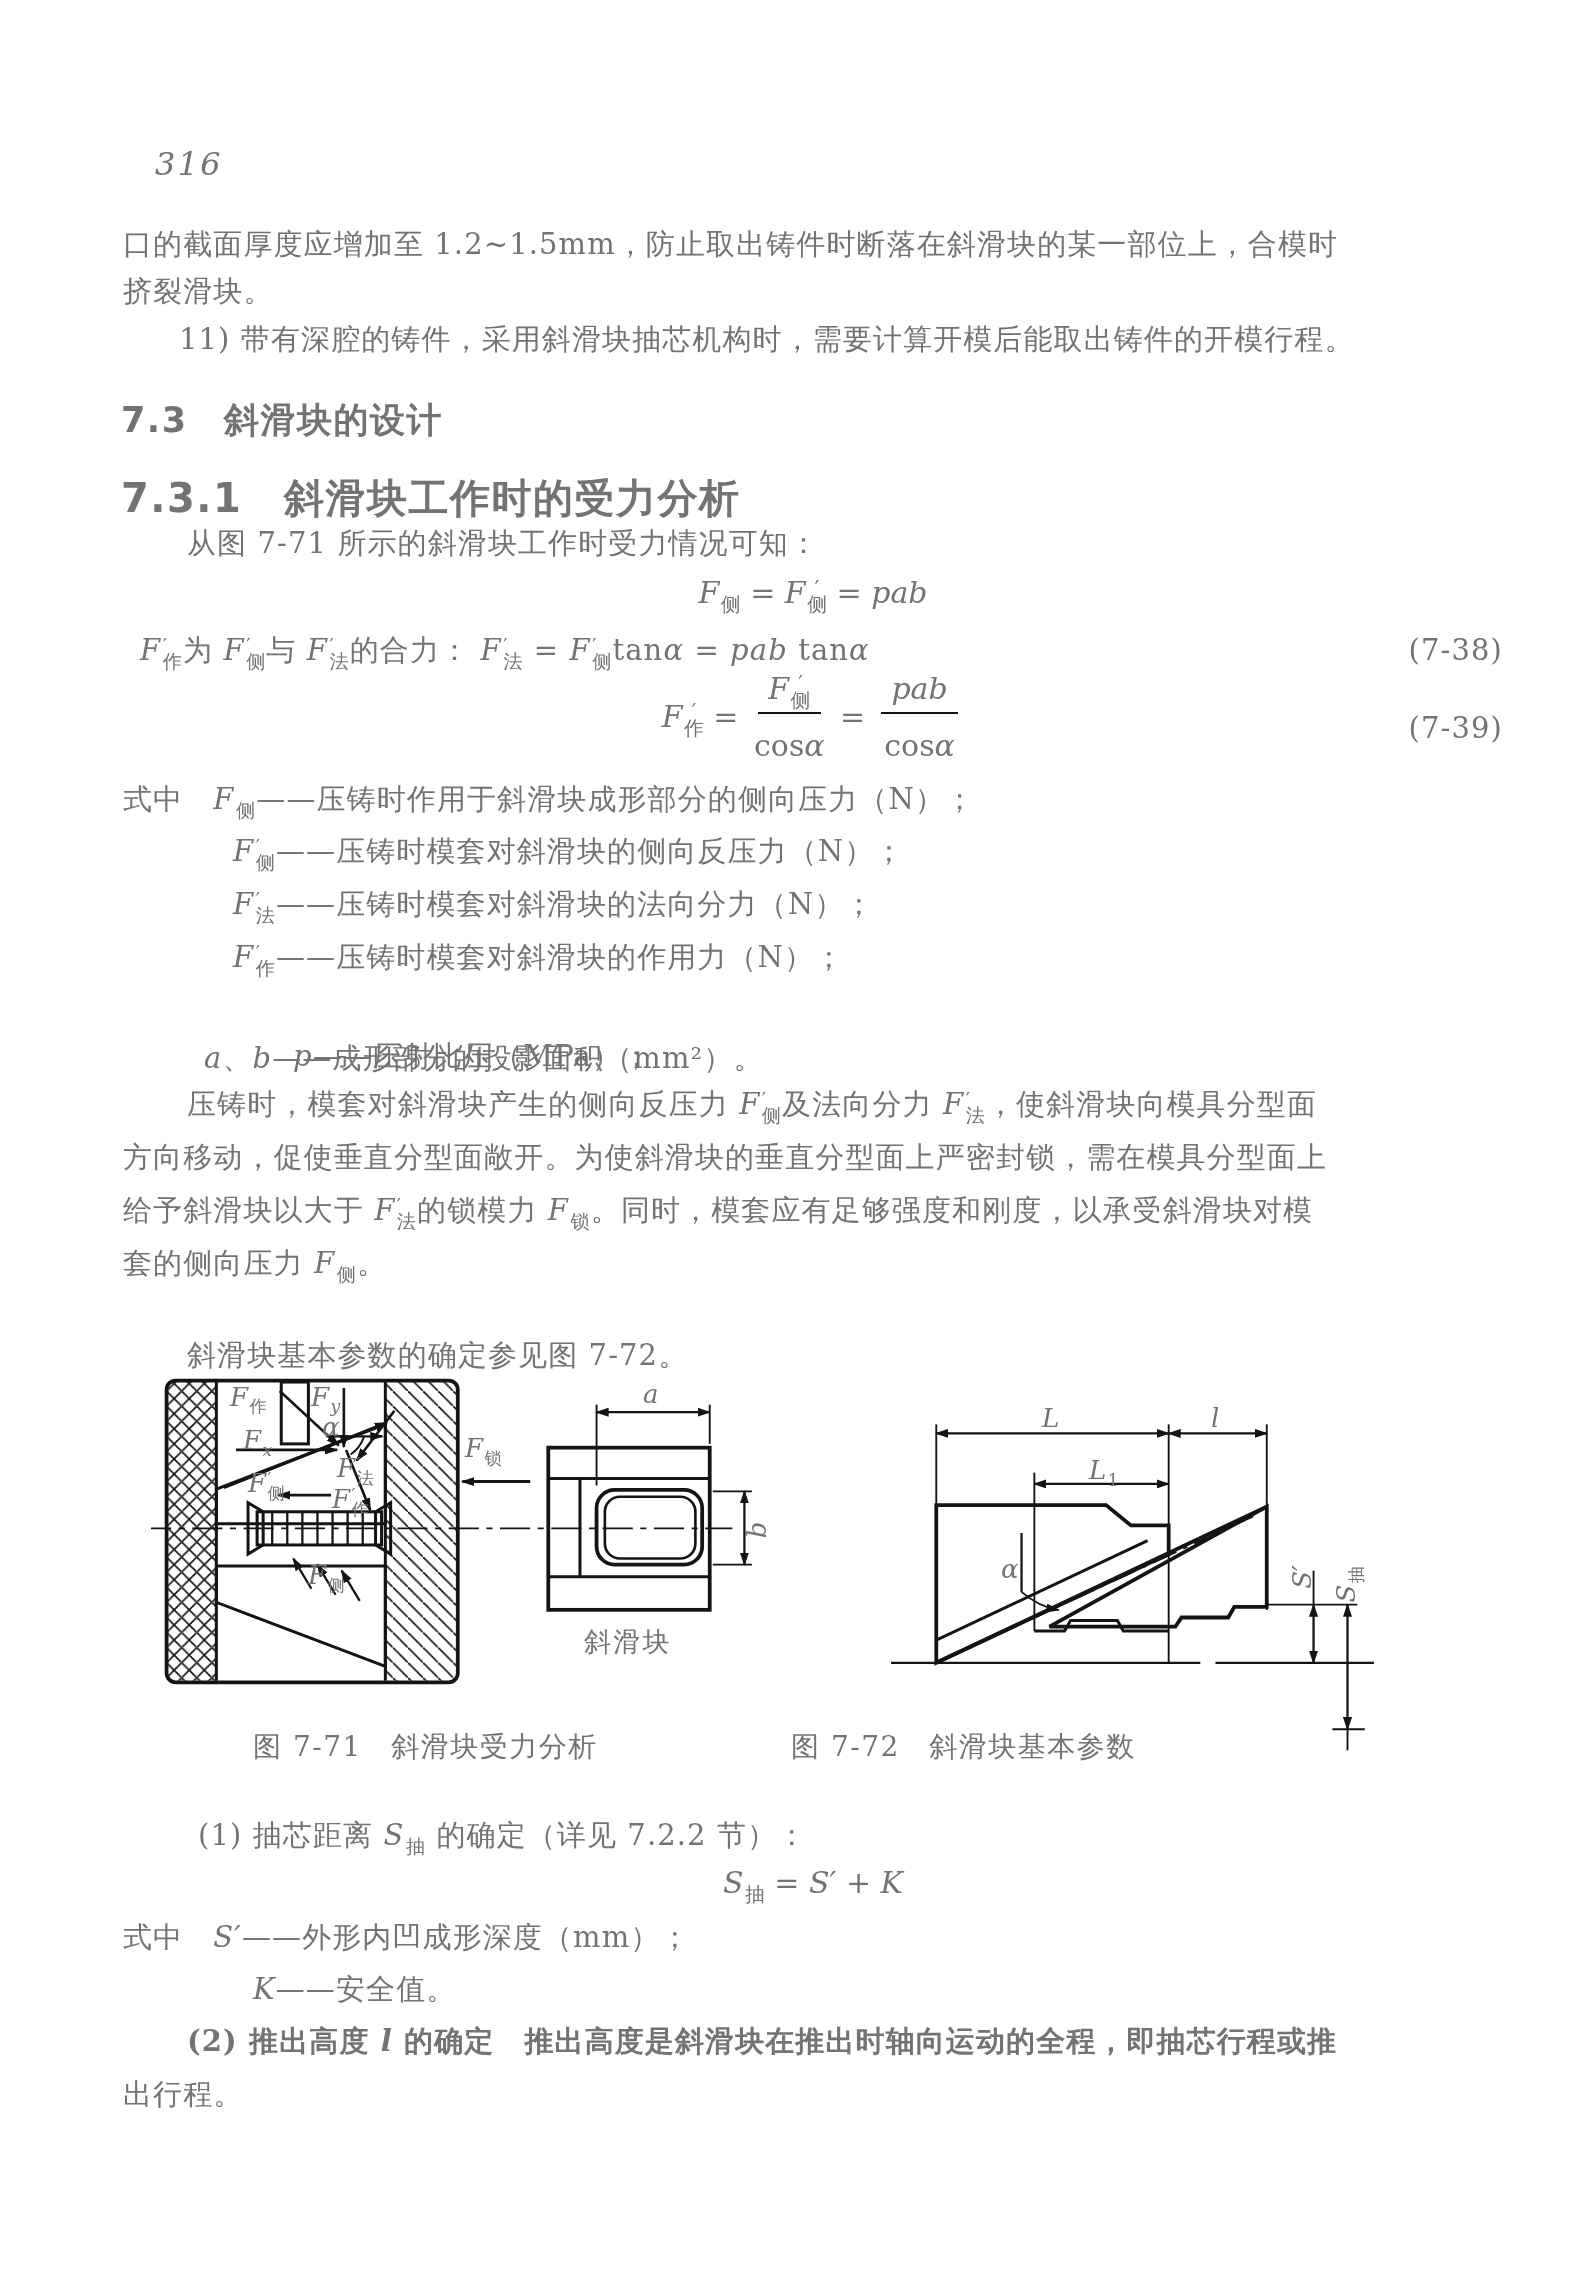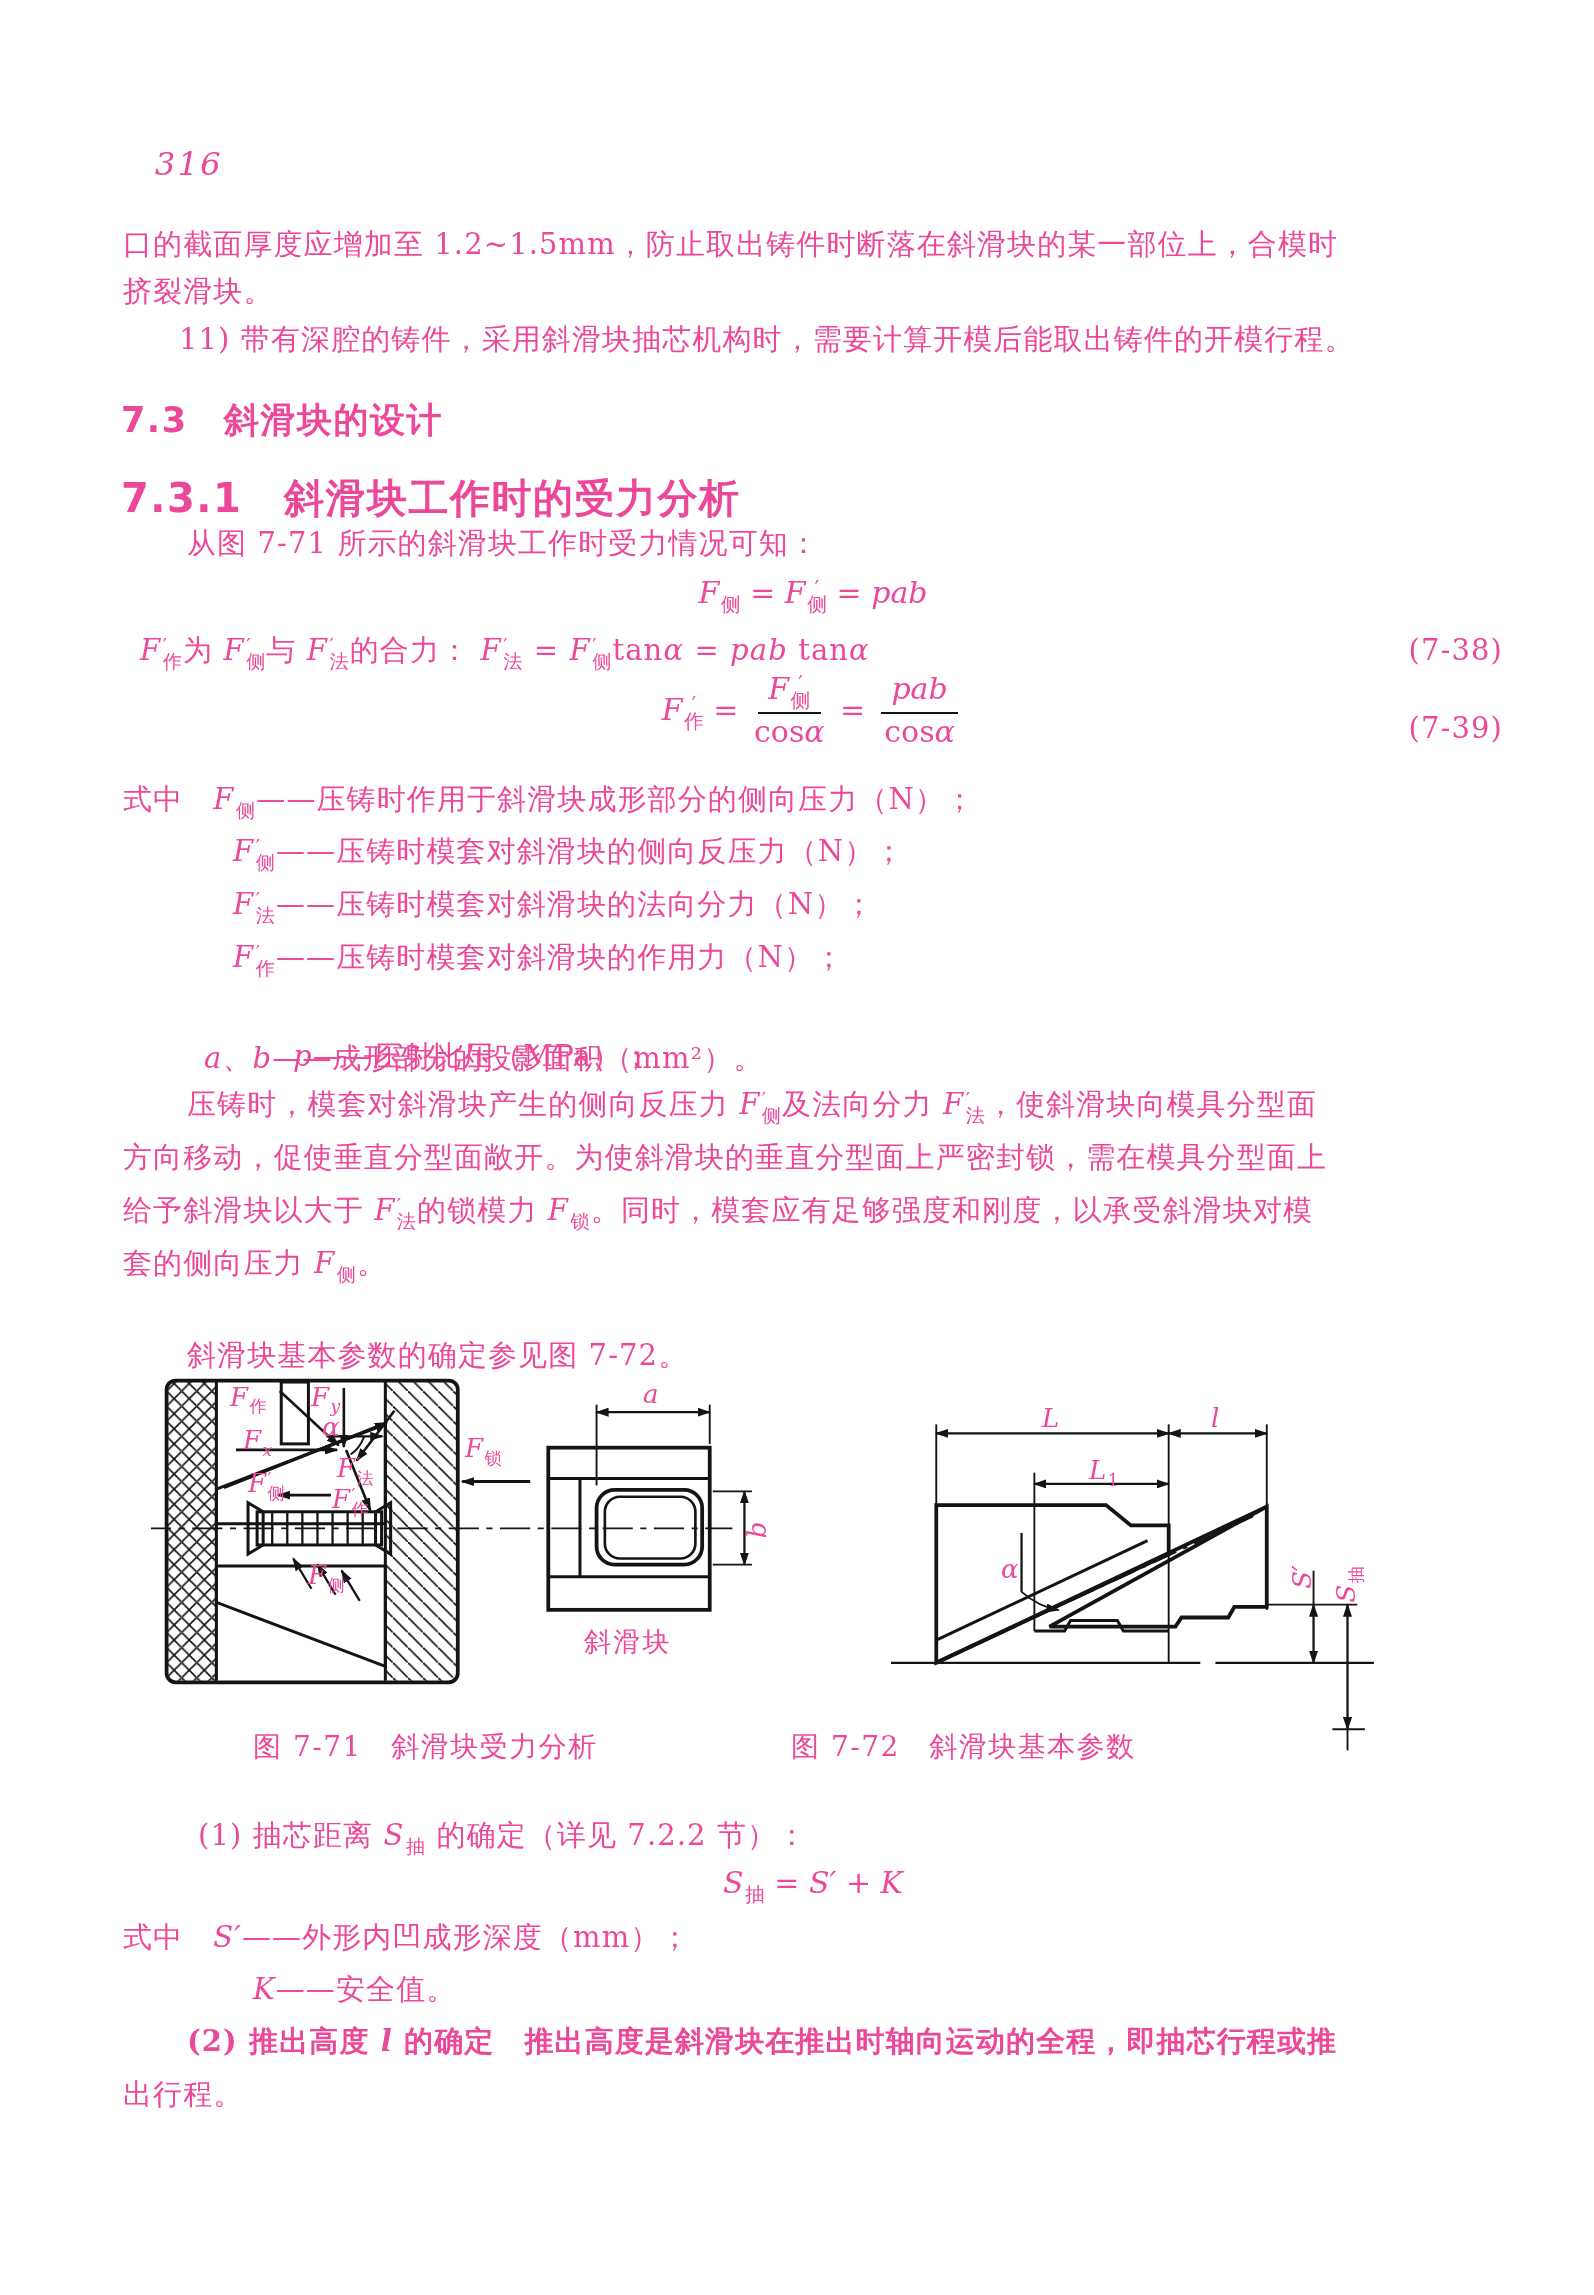--- a/index.html
+++ b/index.html
@@ -1,34 +1,34 @@
 <!DOCTYPE html>
 <html style="font-size:12px"><head>
 <meta charset="utf-8">
 <style>
   html,body{margin:0;padding:0;background:#e8e8e8;}
-  .page{position:relative;width:1595px;height:2295px;background:#ffffff;color:#ec4899;
+  .page{position:relative;width:1595px;height:2295px;background:#ffffff;color:#737373;
         font-family:"DejaVu Serif","Liberation Serif",serif;overflow:hidden;}
   .ln{position:absolute;white-space:nowrap;font-size:29px;letter-spacing:1.1px;line-height:1.2;}
   .hd1{font-family:"DejaVu Sans","Liberation Sans",sans-serif;font-weight:bold;font-size:35px;letter-spacing:1.5px;}
   .hd2{font-family:"DejaVu Sans","Liberation Sans",sans-serif;font-weight:bold;font-size:40px;letter-spacing:1.5px;}
   .pageno{font-style:italic;font-size:32px;letter-spacing:2.3px;}
   .eqrow{position:absolute;left:123px;width:1380px;text-align:center;white-space:nowrap;font-size:30px;}
   .eqnum{position:absolute;right:92px;font-size:29px;}
   .v{font-style:italic;font-family:"DejaVu Serif","Liberation Serif",serif;}
   
   .sym{display:inline-block;white-space:nowrap;}
   .ps{display:inline-block;margin-left:1.5px;transform:translateY(0.28em);vertical-align:baseline;}
   .pr{display:block;height:0.62em;font-size:0.66em;line-height:0.55em;}
   .sb{display:block;font-size:0.66em;line-height:0.95em;}
   .sbi{font-style:italic;}
   
   .frac{display:inline-flex;flex-direction:column;align-items:center;vertical-align:middle;margin:0 6px;transform:translateY(-0.1em);}
   .fn{border-bottom:2.3px solid #141414;padding:1.5px 10.6px 6px;}
-  .fd{padding-top:0;}
+  .fd{padding-top:14px;}
   .fig{position:absolute;}
   .figlab{position:absolute;font-size:26px;white-space:nowrap;}
   .rot{transform:rotate(-90deg);transform-origin:center;}
   .cap{position:absolute;font-size:28px;letter-spacing:1.5px;white-space:nowrap;}
   svg{position:absolute;left:0;top:0;}
   .k{stroke:#141414;fill:none;}
 </style>
 </head>
 <body>
 

